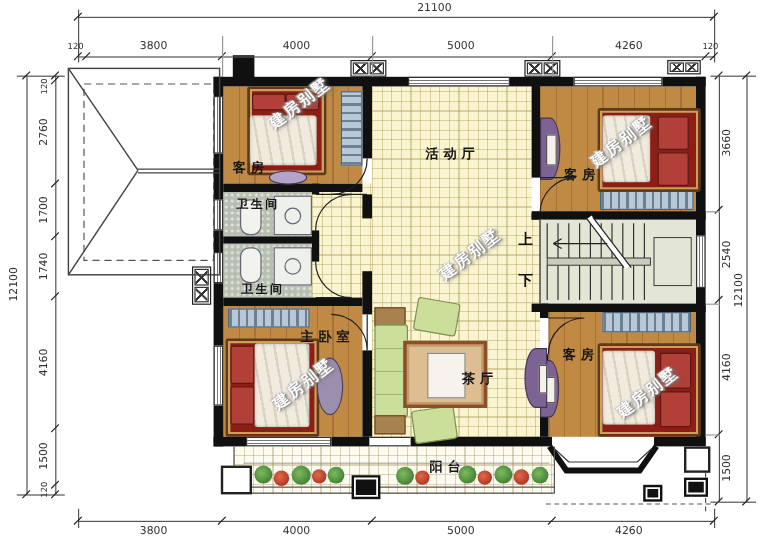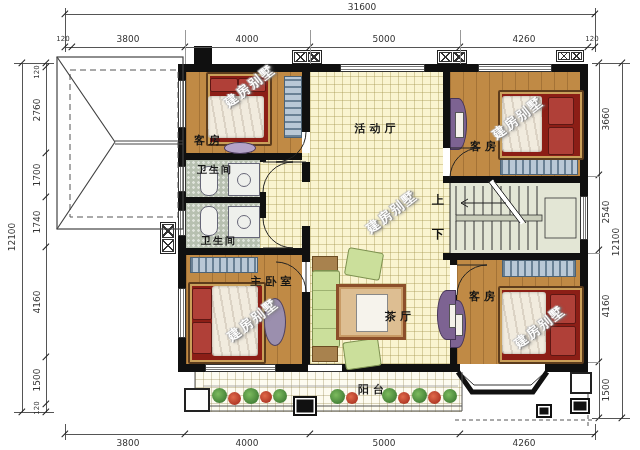--- a/index.html
+++ b/index.html
@@ -266,21 +266,21 @@
   <i class="plant red" style="left:398px;top:392px;width:12px;height:12px"></i>
   <i class="plant" style="left:412px;top:388px;width:15px;height:15px"></i>
   <i class="plant red" style="left:428px;top:391px;width:13px;height:13px"></i>
   <i class="plant" style="left:443px;top:389px;width:14px;height:14px"></i>
 
   <i class="dline" style="left:65px;top:14px;width:530px;height:1px"></i>
   <i class="dline" style="left:65px;top:8px;width:1px;height:44px"></i>
   <i class="dline" style="left:595px;top:8px;width:1px;height:44px"></i>
   <span class="tick" style="left:65px;top:14px"></span>
   <span class="tick" style="left:595px;top:14px"></span>
-  <span class="dim" style="left:362px;top:7px">31600</span>
+  <span class="dim" style="left:362px;top:7px">21100</span>
 
   <i class="dline" style="left:65px;top:47px;width:530px;height:1px"></i>
   <span class="tick" style="left:65px;top:47px"></span>
   <span class="tick" style="left:72px;top:47px"></span>
   <span class="tick" style="left:185px;top:47px"></span>
   <span class="tick" style="left:310px;top:47px"></span>
   <span class="tick" style="left:460px;top:47px"></span>
   <span class="tick" style="left:588px;top:47px"></span>
   <span class="tick" style="left:595px;top:47px"></span>
   <span class="dim sm" style="left:63px;top:39px">120</span>

